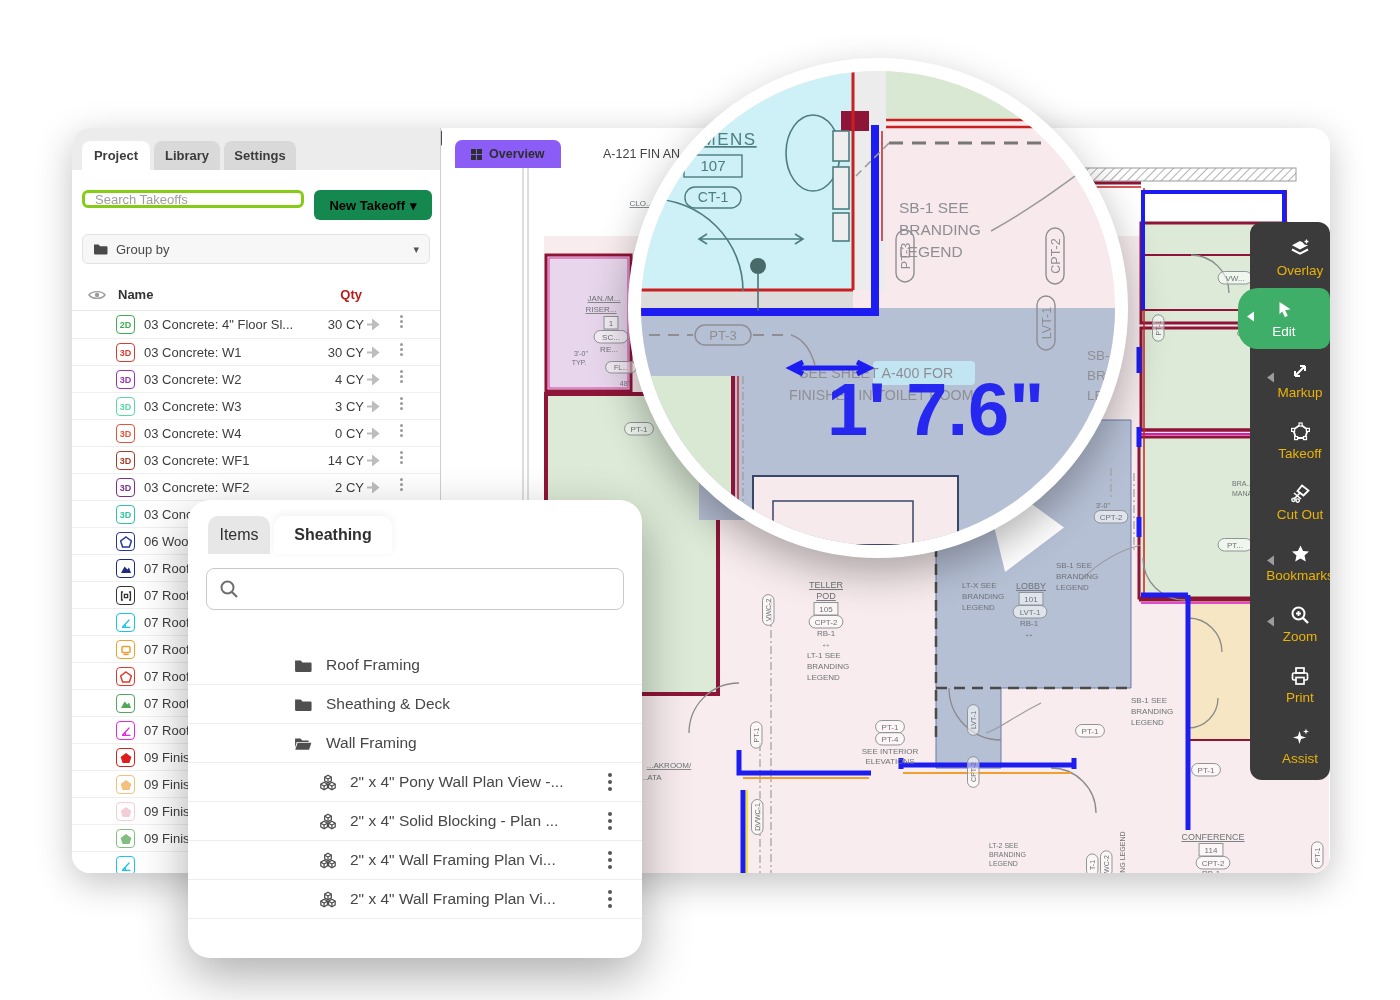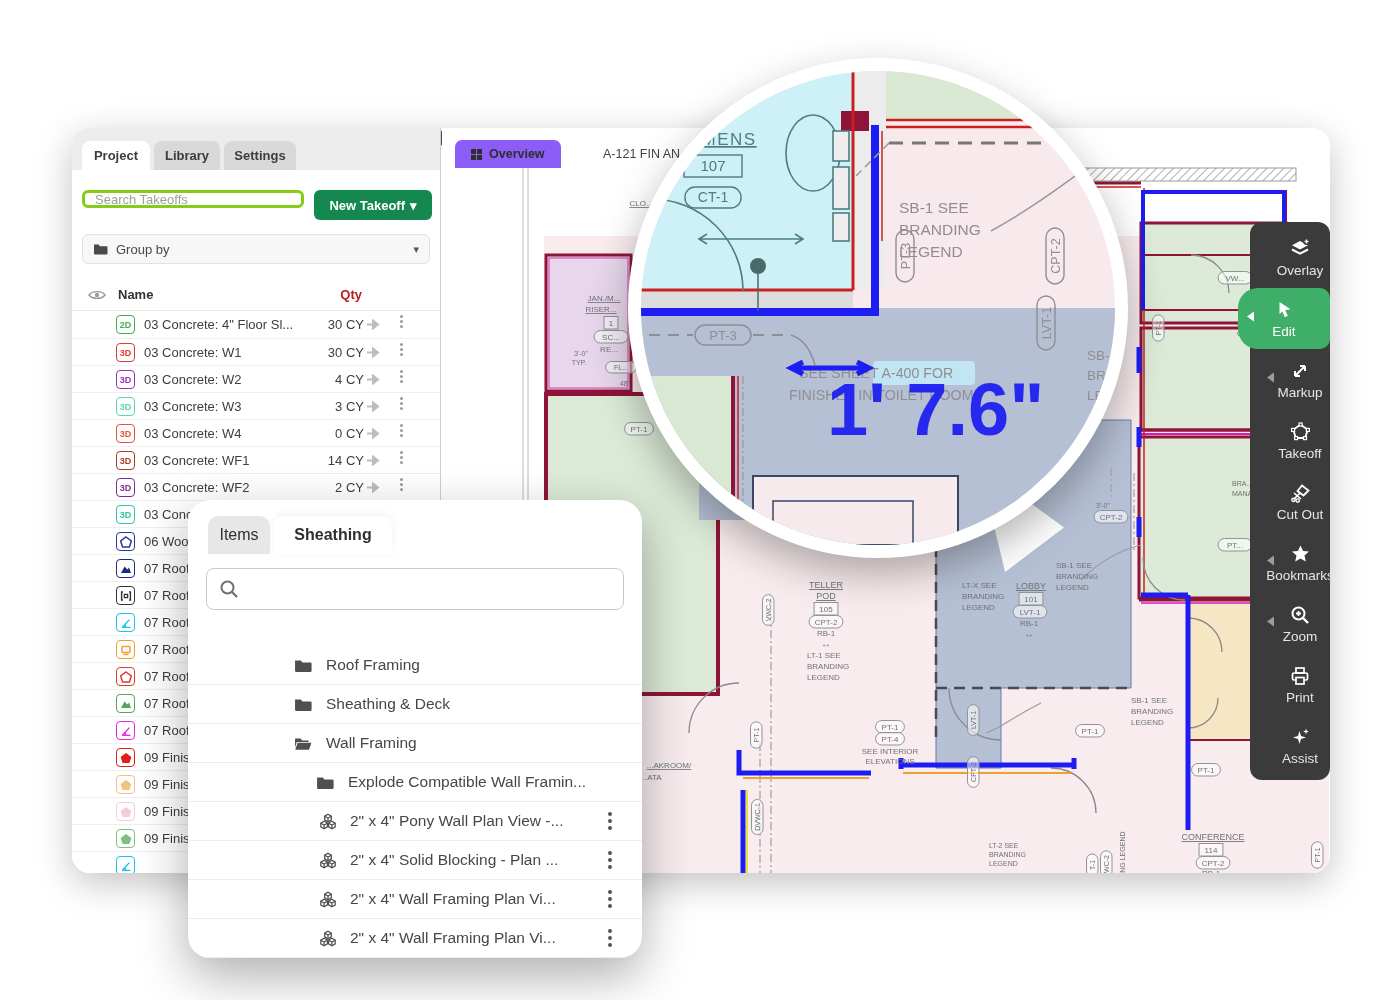--- a/index.html
+++ b/index.html
@@ -11,21 +11,21 @@
   
   .left-panel{position:absolute;left:0;top:0;width:368px;height:745px;border-radius:18px 0 0 18px;overflow:hidden;background:#fff;}
   .lp-header{position:absolute;left:0;top:0;width:100%;height:42px;background:#ececec;}
   .lp-tab{position:absolute;top:13px;height:29px;border-radius:8px 8px 0 0;display:flex;align-items:center;
           justify-content:center;font-size:13px;font-weight:700;color:#3c3c3c;background:#d9d9d9;cursor:pointer;}
   .lp-tab.active{background:#fff;}
   .lp-search{position:absolute;left:10px;top:62px;width:222px;height:14px;border:3px solid #84cc16;border-radius:6px;
              font-size:13px;padding:6px 10px;box-sizing:border-box;color:#444;outline:none;}
   .lp-search::placeholder{color:#9e9e9e;}
   .btn-new{position:absolute;left:242px;top:62px;width:118px;height:30px;background:#15884f;border:none;border-radius:6px;
-           color:#ffffff;font-weight:700;font-size:13px;display:flex;align-items:center;justify-content:center;gap:5px;cursor:pointer;}
+           color:#000000;font-weight:700;font-size:13px;display:flex;align-items:center;justify-content:center;gap:5px;cursor:pointer;}
   .group-by{position:absolute;left:10px;top:106px;width:348px;height:30px;background:#f7f7f7;border:1px solid #e2e2e2;
             border-radius:6px;display:flex;align-items:center;padding:0 10px;box-sizing:border-box;gap:8px;font-size:13px;color:#4a4a4a;cursor:pointer;}
   .group-by .chev{margin-left:auto;color:#555;font-size:11px;}
   .thead{position:absolute;left:0;top:152px;width:100%;height:30px;border-bottom:1px solid #e8e8e8;}
   .thead .h-name{position:absolute;left:46px;top:7px;font-size:13px;font-weight:700;color:#333;}
   .thead .h-qty{position:absolute;right:78px;top:7px;font-size:13px;font-weight:700;color:#b91c1c;}
   .eye{position:absolute;left:16px;top:9px;}
   .trow{position:absolute;left:0;width:100%;height:27px;border-top:1px solid #efefef;cursor:pointer;}
   .trow:first-of-type{border-top:none;}
   .badge{position:absolute;left:44px;top:4px;width:19px;height:19px;border:1.7px solid currentColor;border-radius:4px;
@@ -40,21 +40,21 @@
   .plan-area{position:absolute;left:368px;top:0;right:0;bottom:0;background:#fff;border-radius:0 18px 18px 0;overflow:hidden;border-left:1.5px solid #cfcfcf;}
   .divider-handle{position:absolute;left:-3px;top:2px;width:4px;height:16px;background:#4a4a4a;border-radius:2px;z-index:5;}
   .plan-tab{position:absolute;top:12px;height:28px;border-radius:7px 7px 0 0;display:flex;align-items:center;gap:7px;
             padding:0 16px;font-size:12.5px;font-weight:700;color:#2e2e2e;cursor:pointer;}
   .pt-overview{left:14px;background:#8b5cf6;}
   .pt-sheet{left:146px;background:#fff;font-weight:400;color:#444;}
   
   .toolbar{position:absolute;right:0;top:94px;width:80px;height:558px;background:#3b3b3b;border-radius:12px;
            z-index:40;display:flex;flex-direction:column;align-items:center;padding:5px 0;box-sizing:border-box;}
   .tb-item{width:80px;height:61px;display:flex;flex-direction:column;align-items:center;justify-content:center;gap:3px;
-           color:#e5e5e5;font-size:13.5px;position:relative;cursor:pointer;flex:none;margin-left:20px;}
+           color:#eab308;font-size:13.5px;position:relative;cursor:pointer;flex:none;margin-left:20px;}
   .tb-item.active{width:92px;margin-left:-12px;background:#3fae68;border-radius:20px 10px 10px 20px;color:#fff;}
   .tb-col{position:absolute;left:7px;top:50%;transform:translateY(-75%);width:0;height:0;
           border-top:5px solid transparent;border-bottom:5px solid transparent;border-right:7px solid #9c9c9c;}
   .tb-item.active .tb-col{border-right-color:#fff;left:9px;}
   
   .magnifier{position:absolute;left:628px;top:58px;width:500px;height:500px;border-radius:50%;background:#fff;
              border:13px solid #fff;box-sizing:border-box;overflow:hidden;z-index:60;
              box-shadow:0 16px 40px rgba(0,0,0,.30);}
   .mag-tail{position:absolute;left:972px;top:466px;width:92px;height:106px;background:#fff;z-index:59;
             clip-path:polygon(8% 0%,100% 58%,36% 100%);}
@@ -847,28 +847,20 @@
     </div>
     <div class="asm-row ind1">
       <span>
           <svg width="18" height="15" viewBox="0 0 17 14">
             <path d="M1,2.2 h5.2 l1.6,2 h6 V5.6 H2.6 L1,11 Z" fill="#4f4f4f"></path>
             <path d="M3.4,6.2 H16.4 L14.2,13 H1.2 Z" fill="#4f4f4f"></path>
           </svg>
         </span>
       <span class="lbl">Wall Framing</span>
     </div>
-    <div class="asm-row ind2">
-      <span>
-          <svg width="18" height="15" viewBox="0 0 17 14">
-            <path d="M1,2.2 h5.4 l1.6,2 h7.6 a1,1 0 0 1 1,1 V12 a1.2,1.2 0 0 1 -1.2,1.2 H2.2 A1.2,1.2 0 0 1 1,12 Z" fill="#4f4f4f"></path>
-          </svg>
-        </span>
-      <span class="lbl">Explode Compatible Wall Framin...</span>
-    </div>
     <div class="asm-row ind2c">
       <span>
           <svg width="20" height="17" viewBox="0 0 18 15">
             <g fill="#fff" stroke="#4f4f4f" stroke-width="1.1">
               <path d="M9,1 12,2.7 12,6 9,7.7 6,6 6,2.7 Z"></path>
               <path d="M6,2.7 9,4.4 12,2.7 M9,4.4 9,7.7" fill="none"></path>
               <path d="M5.5,7.3 8.5,9 8.5,12.3 5.5,14 2.5,12.3 2.5,9 Z"></path>
               <path d="M2.5,9 5.5,10.7 8.5,9 M5.5,10.7 5.5,14" fill="none"></path>
               <path d="M12.5,7.3 15.5,9 15.5,12.3 12.5,14 9.5,12.3 9.5,9 Z"></path>
               <path d="M9.5,9 12.5,10.7 15.5,9 M12.5,10.7 12.5,14" fill="none"></path>

